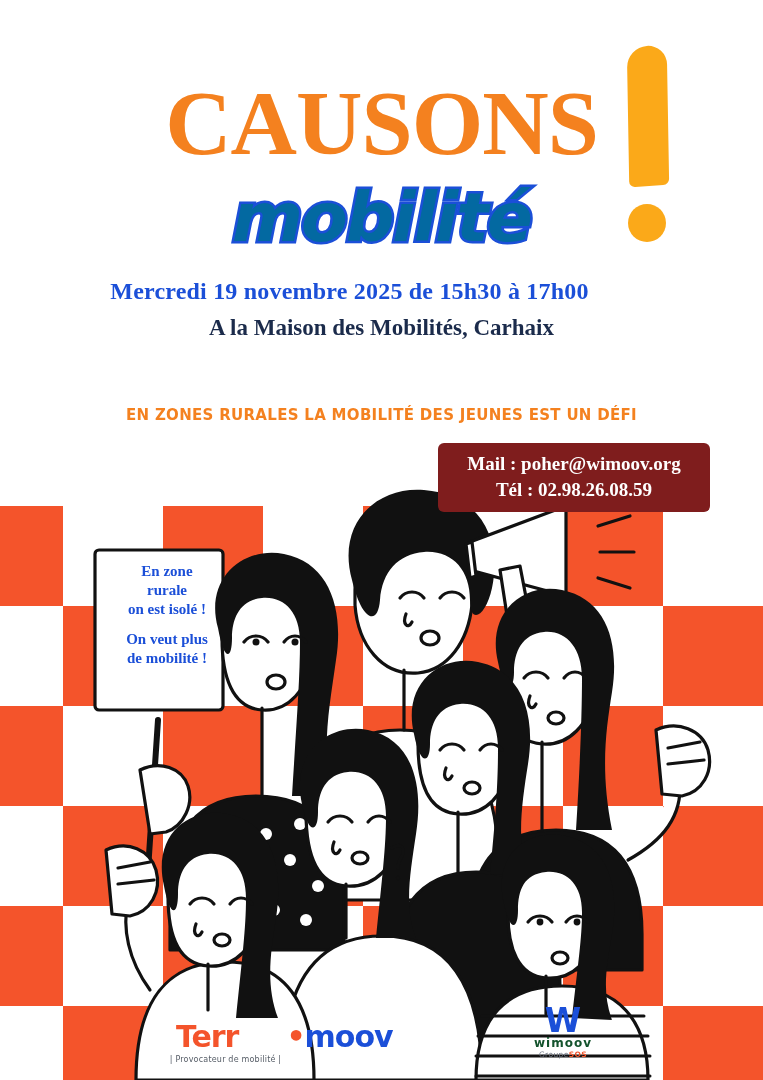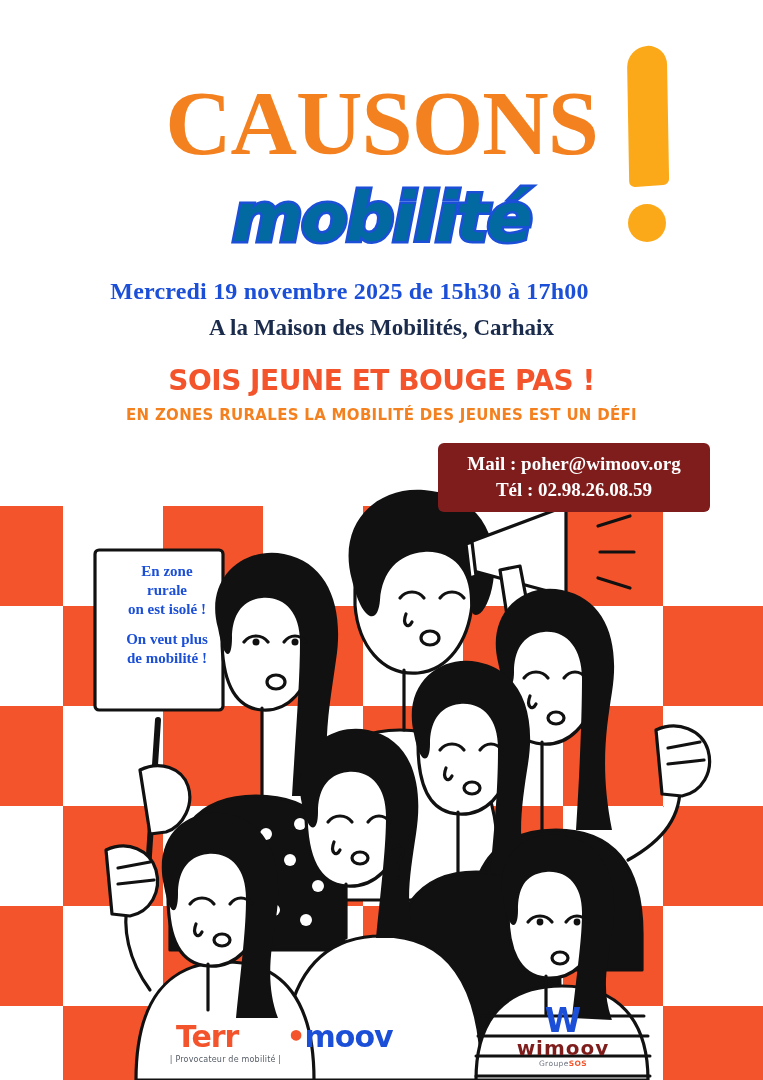--- a/index.html
+++ b/index.html
@@ -235,22 +235,22 @@
   .wim-mark {
     font-family: "DejaVu Sans", sans-serif;
     font-weight: bold;
     font-size: 33px;
     color: #1B4FD8;
     line-height: 1;
   }
   .wim-name {
     font-family: "DejaVu Sans", sans-serif;
     font-weight: bold;
-    font-size: 20px;
-    color: #7f1d1d;
+    font-size: 12px;
+    color: #14532d;
     letter-spacing: 1px;
     line-height: 1.1;
   }
   .wim-grp {
     font-family: "DejaVu Sans", sans-serif;
     font-size: 7.5px;
     color: #6b7280;
     letter-spacing: 0.4px;
   }
   .wim-grp b { color: #F4542B; font-weight: bold; }
@@ -265,21 +265,20 @@
     <div class="bang">
       <div class="bang-stem"></div>
       <div class="bang-dot"></div>
     </div>
     <div class="title-sub">mobilité</div>
   </div>
 
   <div class="date-line">Mercredi 19 novembre 2025 de 15h30 à 17h00</div>
   <div class="place-line">A la Maison des Mobilités, Carhaix</div>
 
-  <div class="slogan">SOIS JEUNE ET BOUGE PAS !</div>
   <div class="subslogan">EN ZONES RURALES LA MOBILITÉ DES JEUNES EST UN DÉFI</div>
 
   <div class="contact-badge">
     <div>Mail : poher@wimoov.org</div>
     <div>Tél : 02.98.26.08.59</div>
   </div>
 
   <div id="checker">
 
   <div class="sq" style="left: -37px; top: 0px;"></div>

